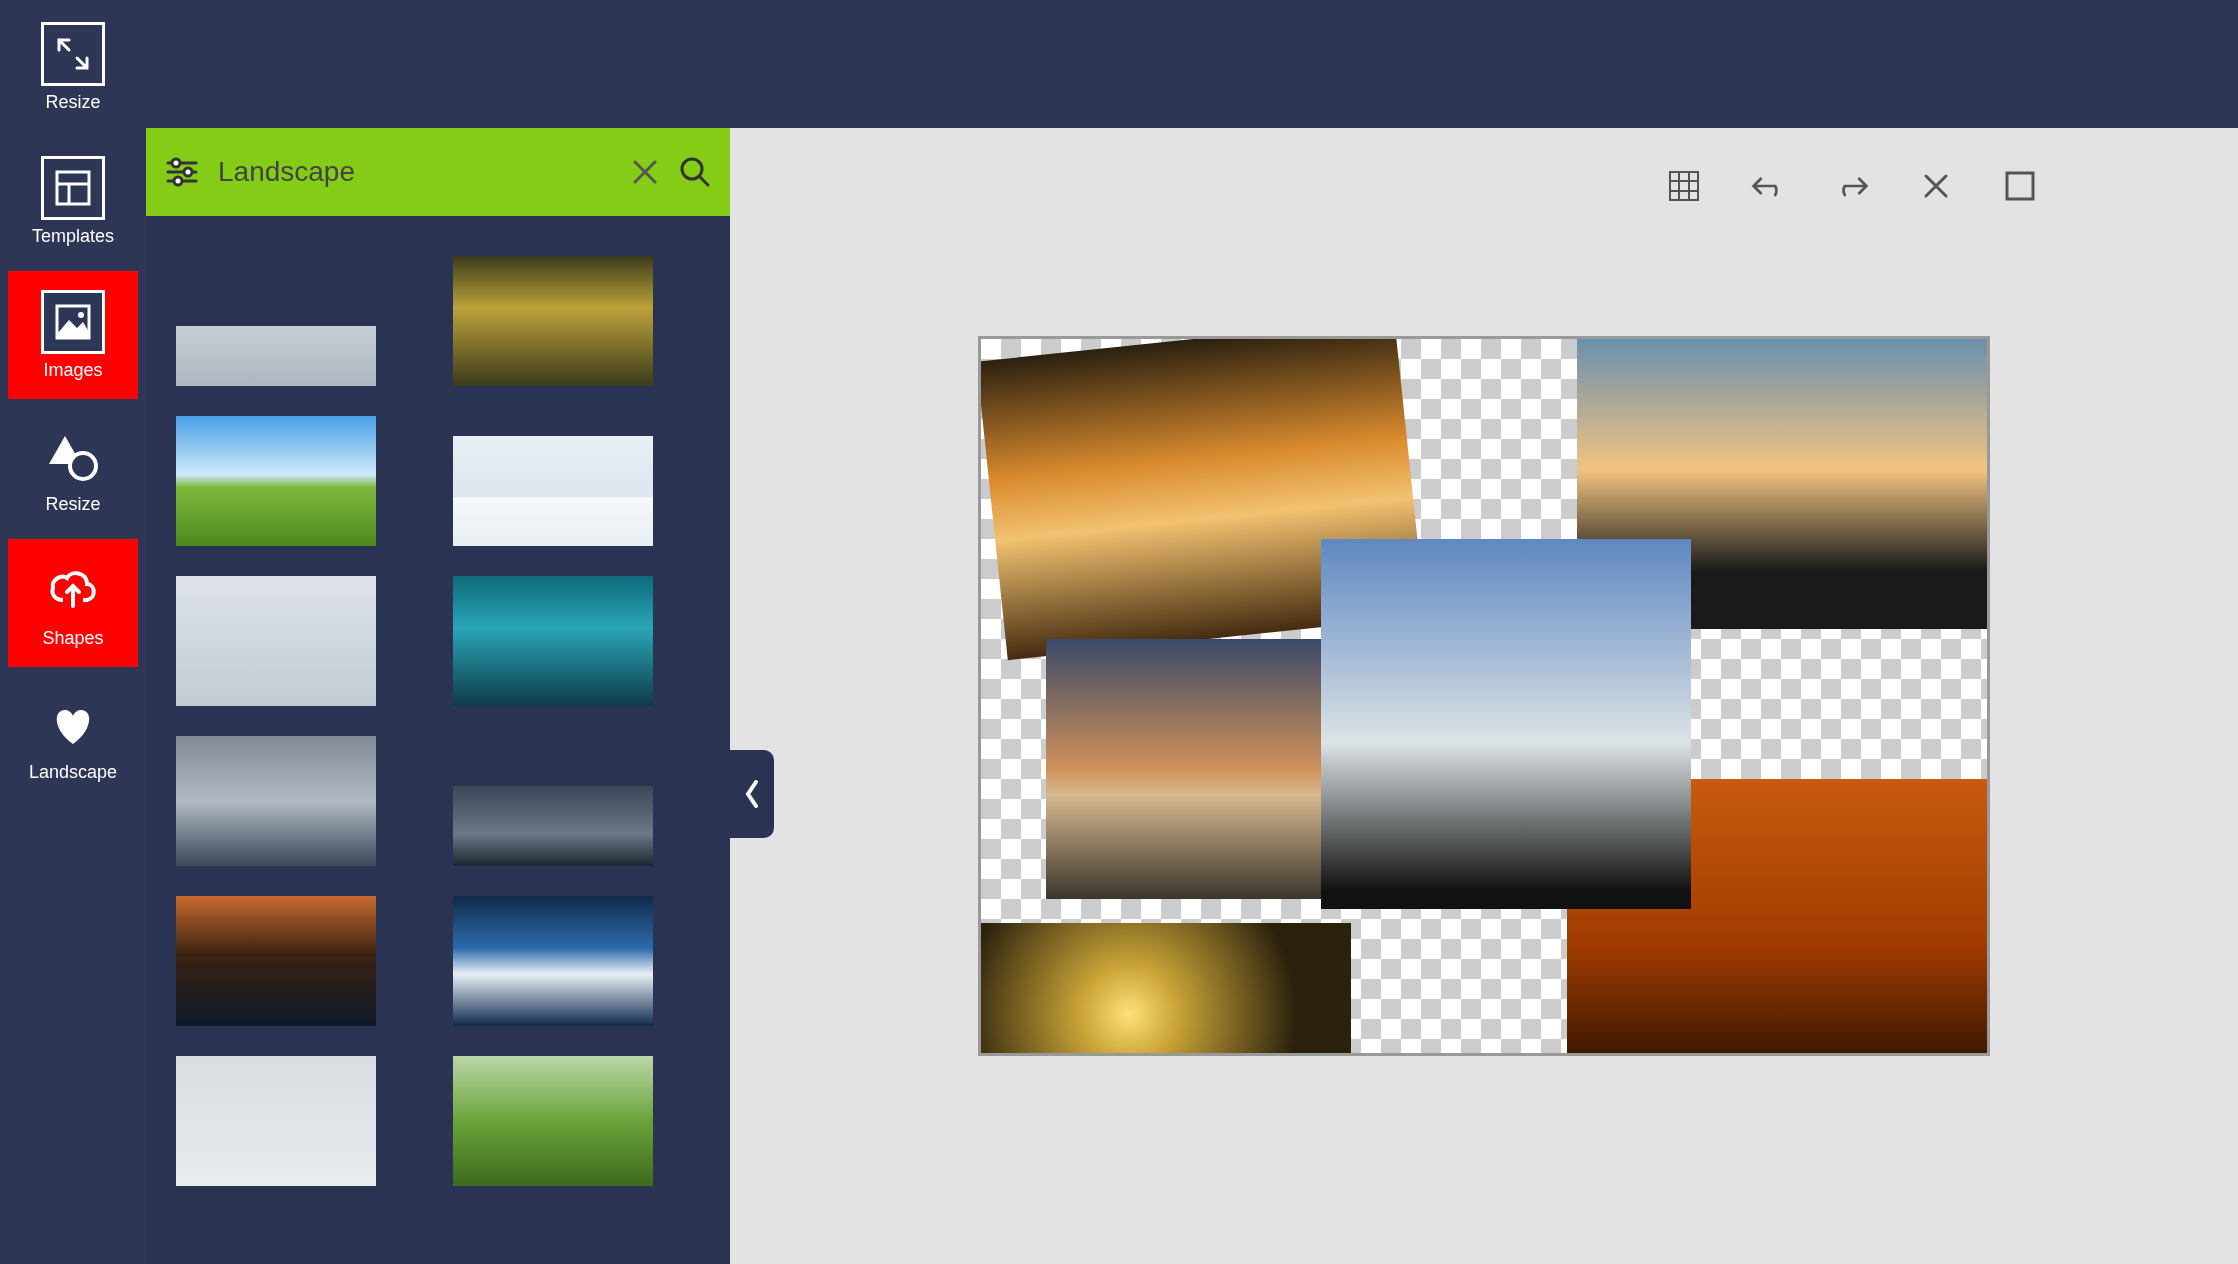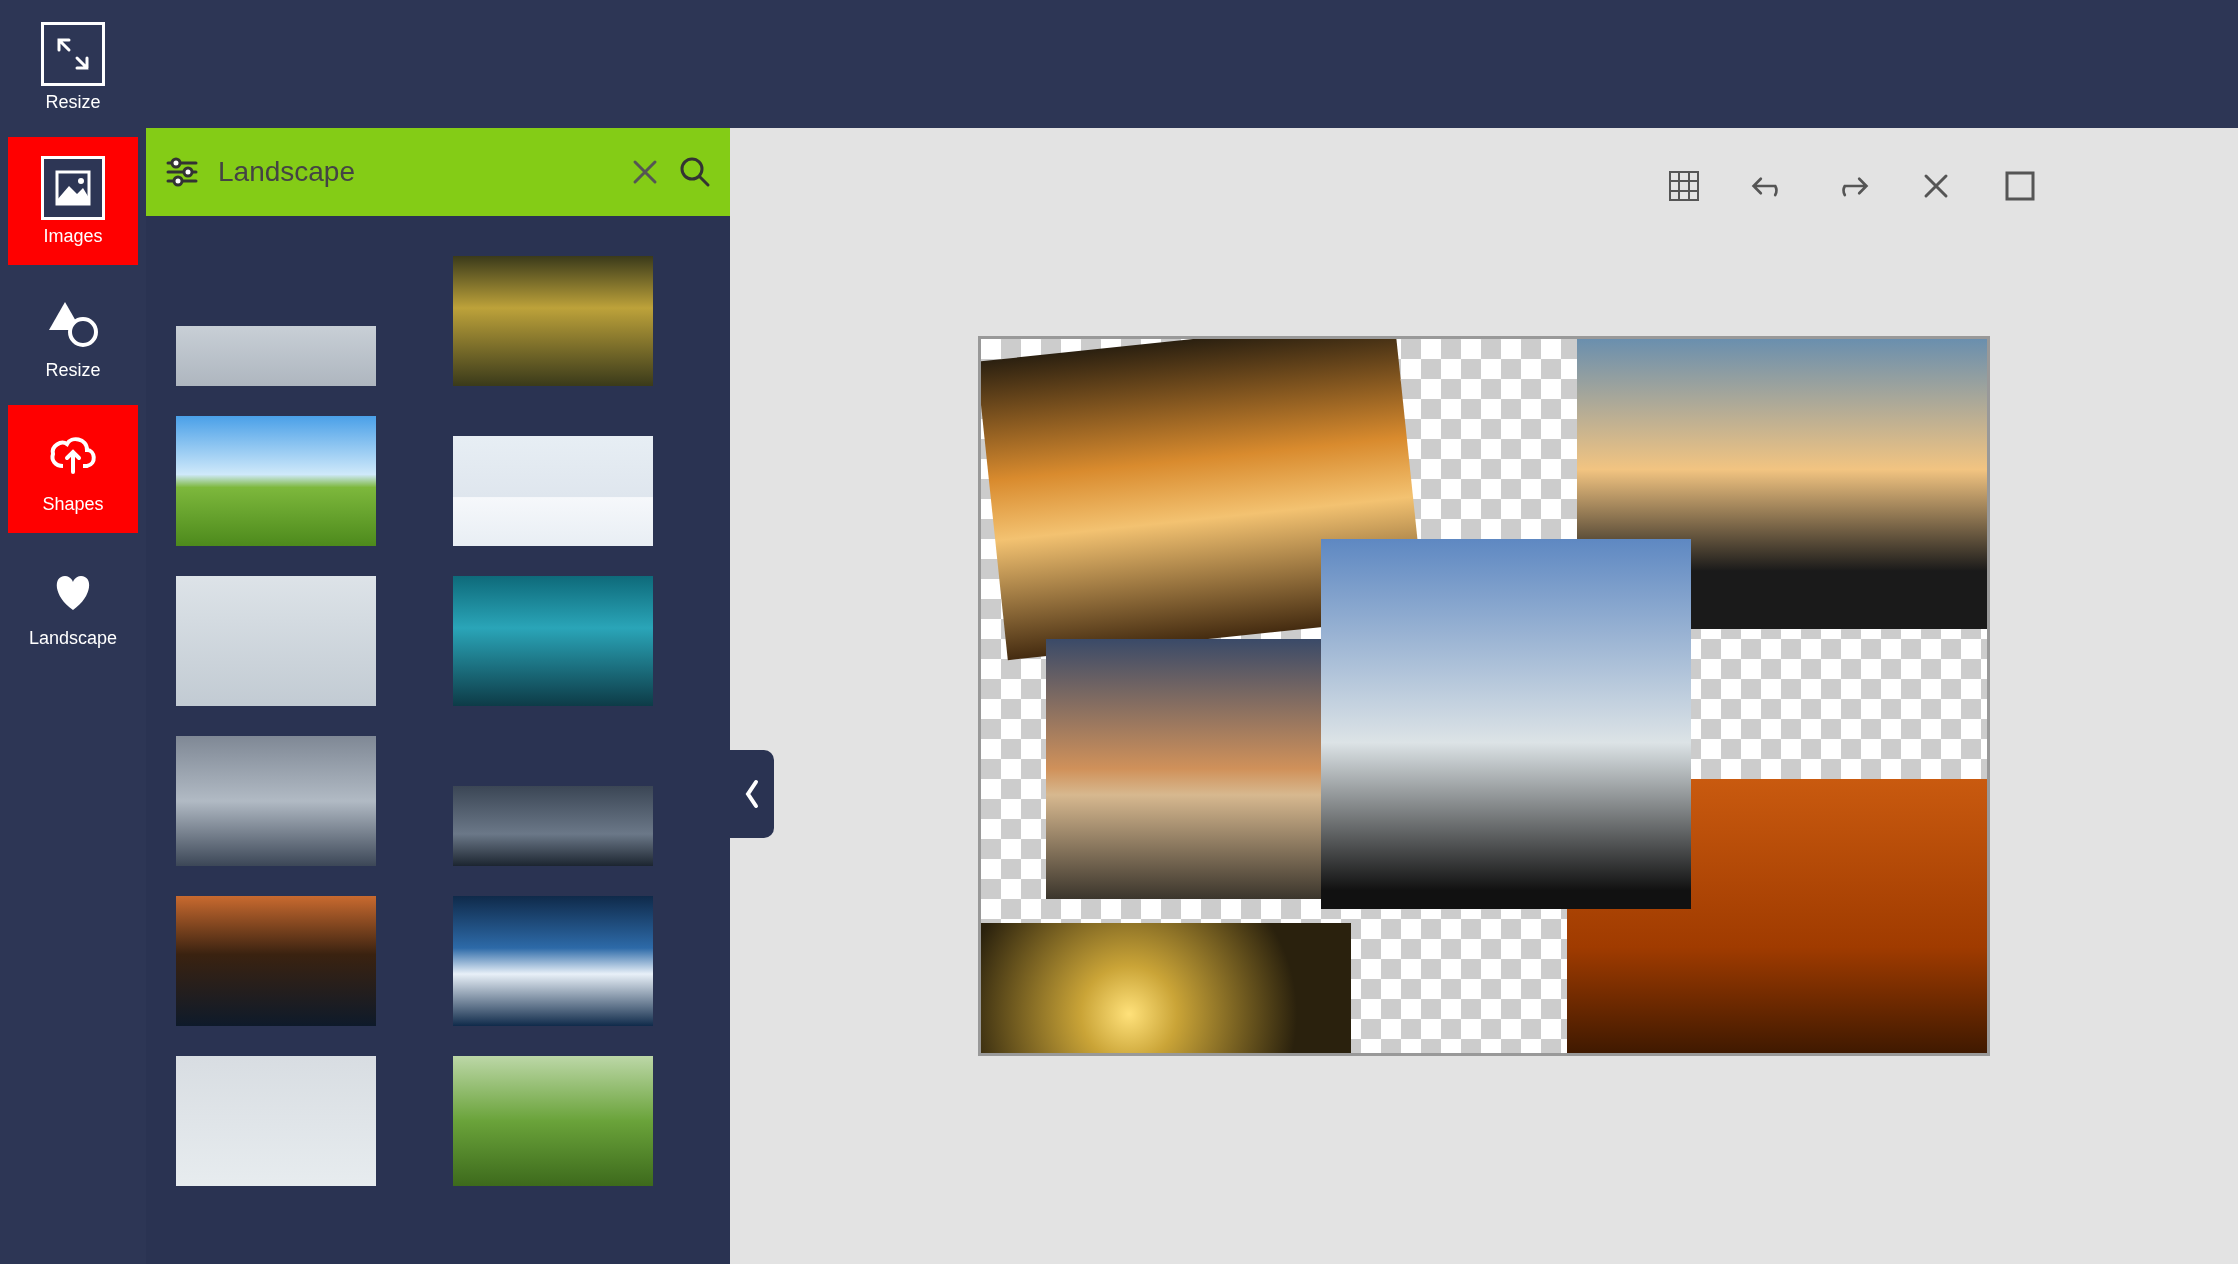--- a/index.html
+++ b/index.html
@@ -185,20 +185,28 @@
 
     <div class="sidebar-item">
       <div class="icon boxed">
         <svg width="40" height="40" viewBox="0 0 40 40">
             <path d="M6 16 L6 6 L16 6 M6 6 L16 16 M34 24 L34 34 L24 34 M34 34 L24 24" stroke="#fff" stroke-width="3" fill="none" stroke-linecap="round"></path>
           </svg>
       </div>
       <div class="label">Resize</div>
     </div>
 
+    <div class="sidebar-item">
+      <div class="icon boxed">
+        <svg width="40" height="40" viewBox="0 0 40 40">
+            <path d="M4 4 H36 V36 H4 Z M4 16 H36 M16 16 V36" stroke="#fff" stroke-width="3" fill="none"></path>
+          </svg>
+      </div>
+      <div class="label">Templates</div>
+    </div>
 
     <div class="sidebar-item highlighted">
       <div class="icon boxed">
         <svg width="40" height="40" viewBox="0 0 40 40">
             <rect x="4" y="4" width="32" height="32" fill="none" stroke="#fff" stroke-width="3"></rect>
             <circle cx="28" cy="13" r="3" fill="#fff"></circle>
             <path d="M4 32 L16 18 L24 26 L30 20 L36 30 V36 H4 Z" fill="#fff"></path>
           </svg>
       </div>
       <div class="label">Images</div>

